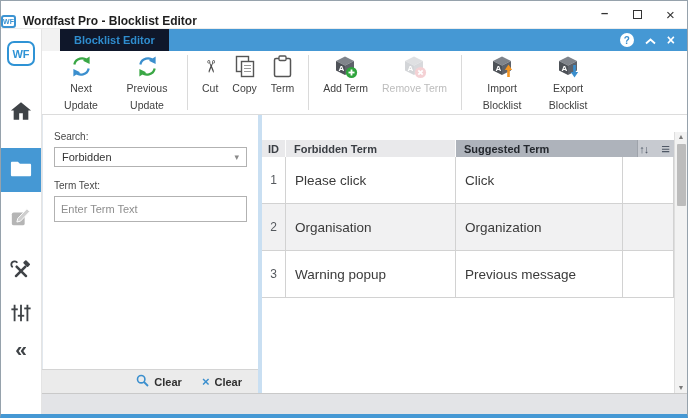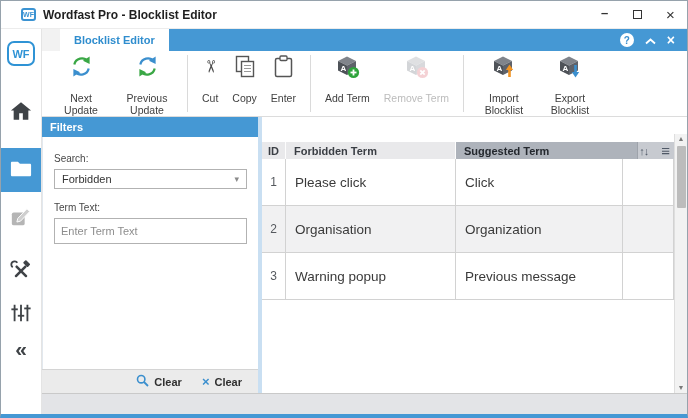--- a/index.html
+++ b/index.html
@@ -4,22 +4,22 @@
 <style>
   * { margin:0; padding:0; box-sizing:border-box; }
   html,body { background:#f4f4f4; }
   body { font-family:"Liberation Sans", sans-serif; }
 
   .window { width:688px; height:418px; background:#fff;
     border:1px solid #96a2ac; border-bottom:4px solid #4598d4;
     display:flex; flex-direction:column; overflow:hidden; }
 
   
-  .titlebar { flex:0 0 28px; background:#fff; display:flex; align-items:center;
-    padding-left:20px; border-bottom:1px solid #ececec; }
+  .titlebar { flex:0 0 28px; background:#fff; display:flex; align-items:flex-end;
+    border-bottom:1px solid #ececec; }
   .app-ico { width:15px; height:13px; border:2px solid #3b93d2; border-radius:3px;
     color:#3b93d2; font-size:7px; font-weight:bold; display:flex; align-items:center;
     justify-content:center; }
   .title-text { font-size:12px; font-weight:bold; color:#1f1f1f; margin-left:7px; }
   .win-controls { margin-left:auto; display:flex; height:100%; }
   .win-btn { width:33px; display:flex; align-items:center; justify-content:center;
     color:#333; font-size:13px; cursor:default; }
   .min-glyph { font-weight:bold; margin-top:-4px; }
   .max-glyph { width:9px; height:9px; border:1.5px solid #333; }
   .close-glyph { font-size:15px; }
@@ -40,35 +40,35 @@
   .rail-tools { margin-top:20px; }
   .rail-sliders { margin-top:auto; }
   .rail-collapse { margin-bottom:48px; font-size:21px; font-weight:bold; color:#3f4347; line-height:20px; }
 
   
   .main { flex:1; display:flex; flex-direction:column; min-width:0; }
 
   
   .tabbar { flex:0 0 22px; background:#4598d4; display:flex; align-items:stretch; }
   .tab-lead { width:18px; background:#f2f2f2; }
-  .tab { background:#ffffff; color:#2f8dce; font-size:11px; font-weight:bold;
+  .tab { background:#0f172a; color:#2f8dce; font-size:11px; font-weight:bold;
     padding:0 14px; display:flex; align-items:center; }
   .tab-fill { flex:1; }
   .tab-icons { display:flex; align-items:center; gap:11px; padding-right:12px; }
   .help-ico { width:14px; height:14px; border-radius:50%; background:#fff; color:#3b8fce;
     font-size:10px; font-weight:bold; display:flex; align-items:center; justify-content:center; }
   .tab-x { color:#fff; font-size:14px; font-weight:bold; line-height:14px; }
 
   
   .toolbar { flex:0 0 50px; background:#fff; border-bottom:1px solid #dcdcdc;
     display:flex; align-items:stretch; padding-left:6px; }
   .tbtn { display:flex; flex-direction:column; align-items:center; padding:3px 7px 0;
     font-size:10.5px; color:#3f3f3f; }
   .tbtn .ticon { height:25px; display:flex; align-items:center; justify-content:center; }
-  .tbtn .tlbl { text-align:center; line-height:12px; margin-top:13px; }
+  .tbtn .tlbl { text-align:center; line-height:17px; margin-top:1px; }
   .wrap2 { width:52px; }
   .disabled { color:#bcbcbc; }
   .disabled .ticon { opacity:.45; }
   .tsep { width:1px; background:#dadada; margin:4px 7px; }
   .scissors { font-size:17px; color:#4b4b4b; transform:rotate(90deg); display:inline-block; }
 
   
   .content { flex:1; display:flex; min-height:0; background:#fff; }
 
   
@@ -267,21 +267,21 @@
           </span>
           <span class="tlbl">Copy</span>
         </div>
         <div class="tbtn">
           <span class="ticon">
             <svg width="21" height="23" viewBox="0 0 21 23">
               <rect x="2.5" y="3.5" width="16" height="18" rx="1.5" fill="#fff" stroke="#555" stroke-width="1.5"></rect>
               <rect x="7" y="1" width="7" height="4.5" rx="1" fill="#fff" stroke="#555" stroke-width="1.3"></rect>
             </svg>
           </span>
-          <span class="tlbl">Enter</span>
+          <span class="tlbl">Term</span>
         </div>
         <div class="tsep"></div>
         <div class="tbtn">
           <span class="ticon">
             <svg width="25" height="25" viewBox="0 0 25 25">
               <polygon points="3,7 12,2.5 21,7 12,11.5" fill="#80848b"></polygon>
               <polygon points="3,7 12,11.5 12,21 3,16.5" fill="#4e5258"></polygon>
               <polygon points="21,7 12,11.5 12,21 21,16.5" fill="#5e626a"></polygon>
               <text x="5.5" y="17" font-size="8" font-weight="bold" fill="#fff">A</text>
               <circle cx="18.5" cy="18.5" r="5.6" fill="#2fa43c"></circle>
@@ -334,21 +334,20 @@
               <polygon points="14.8,18 18.5,23.5 22.2,18" fill="#3b8fce"></polygon>
             </svg>
           </span>
           <span class="tlbl wrap2">Export Blocklist</span>
         </div>
       </div>
 
       <div class="content">
 
         <div class="filters">
-          <div class="filters-header">Filters</div>
           <div class="filters-body">
             <div class="f-label">Search:</div>
             <div class="select-box">
               <span>Forbidden</span>
               <span class="select-arrow">▾</span>
             </div>
             <div class="f-label">Term Text:</div>
             <input class="term-input" type="text" placeholder="Enter Term Text" style="">
           </div>
           <div class="filters-footer">

